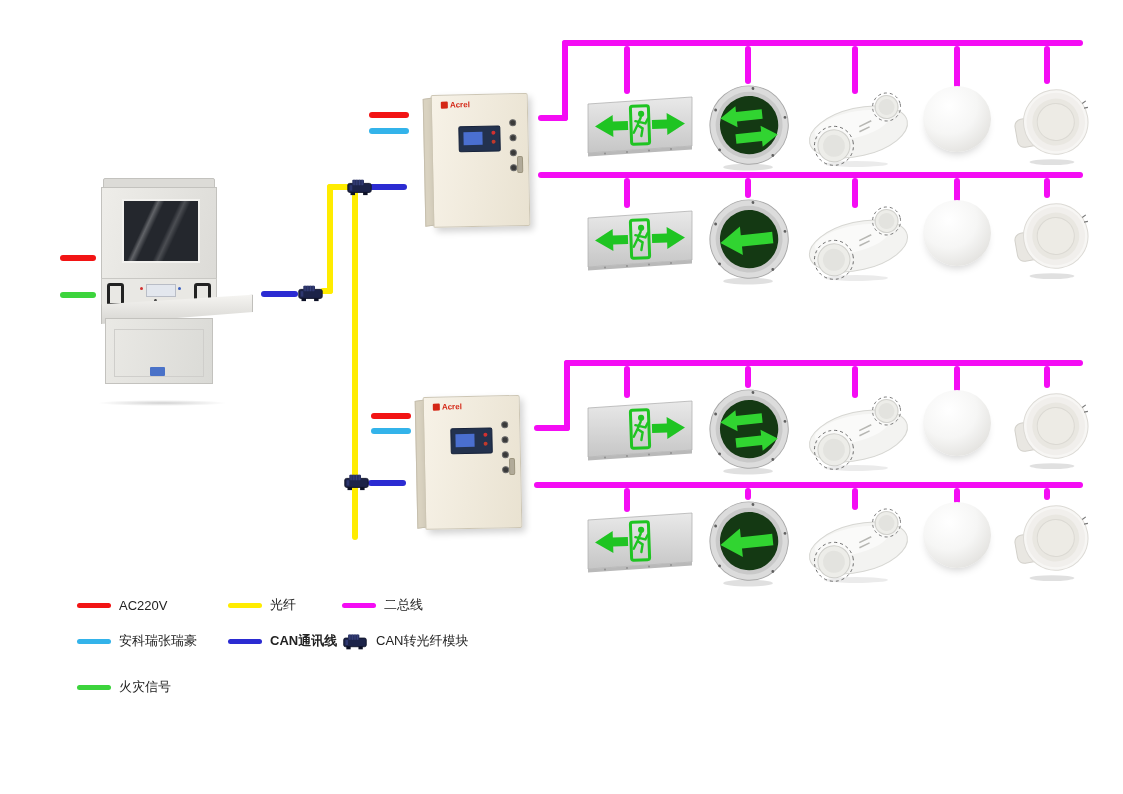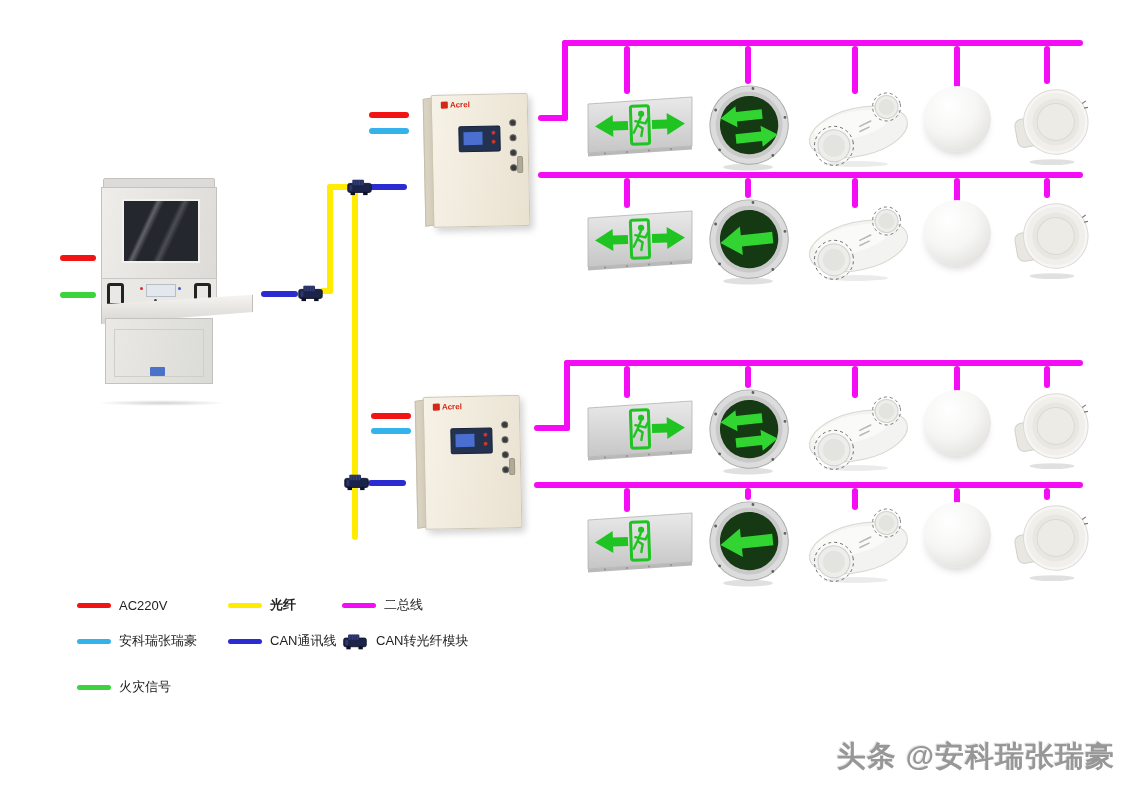--- a/index.html
+++ b/index.html
@@ -116,21 +116,20 @@
       <div class="ind-col">
         <div class="ind-dot"></div>
         <div class="ind-dot"></div>
         <div class="ind-dot"></div>
         <div class="ind-dot"></div>
       </div>
       <div class="box-handle"></div>
     </div>
   </div>
 
-  <div class="watermark">头条 @安科瑞张瑞豪</div>
 <div class="wire" style="left: 60px; top: 255px; width: 36px; height: 6px; z-index: 1; background: var(--c-ac220v);"></div>
     <div class="wire" style="left: 369px; top: 112px; width: 40px; height: 6px; z-index: 1; background: var(--c-ac220v);"></div>
     <div class="wire" style="left: 371px; top: 413px; width: 40px; height: 6px; z-index: 1; background: var(--c-ac220v);"></div>
     <div class="wire" style="left: 369px; top: 128px; width: 40px; height: 6px; z-index: 1; background: var(--c-daily_lighting);"></div>
     <div class="wire" style="left: 371px; top: 428px; width: 40px; height: 6px; z-index: 1; background: var(--c-daily_lighting);"></div>
     <div class="wire" style="left: 60px; top: 292px; width: 36px; height: 6px; z-index: 1; background: var(--c-fire);"></div>
     <div class="wire" style="left: 261px; top: 291px; width: 37px; height: 6px; z-index: 1; background: var(--c-can);"></div>
     <div class="wire" style="left: 369px; top: 184px; width: 38px; height: 6px; z-index: 1; background: var(--c-can);"></div>
     <div class="wire" style="left: 368px; top: 480px; width: 38px; height: 6px; z-index: 1; background: var(--c-can);"></div>
     <div class="wire" style="left: 327px; top: 184px; width: 24px; height: 6px; z-index: 1; background: var(--c-fiber);"></div>
@@ -492,33 +491,33 @@
      <circle cx="46" cy="42" r="24" fill="#e9e7e1"></circle>
      <circle cx="46" cy="42" r="19" fill="#edebe5" stroke="#dbd9d3"></circle>
      <path d="M76 28 l4 -2 M77 33 l4 0" stroke="#777" stroke-width="1.2"></path>
    </g>
       </svg>
     </div>
     <div class="legend-item" style="left: 77px; top: 596px; z-index: 4;">
       <span class="legend-swatch" style="background: var(--c-ac220v);"></span>
       <span class="legend-label">AC220V</span>
     </div>
-    <div class="legend-item" style="left: 228px; top: 596px; z-index: 4; font-weight: bold;">
+    <div class="legend-item" style="left: 228px; top: 596px; z-index: 4;">
       <span class="legend-swatch" style="background: var(--c-fiber);"></span>
       <span class="legend-label">光纤</span>
     </div>
     <div class="legend-item" style="left: 342px; top: 596px; z-index: 4;">
       <span class="legend-swatch" style="background: var(--c-two_bus);"></span>
       <span class="legend-label">二总线</span>
     </div>
     <div class="legend-item" style="left: 77px; top: 632px; z-index: 4;">
       <span class="legend-swatch" style="background: var(--c-daily_lighting);"></span>
       <span class="legend-label">安科瑞张瑞豪</span>
     </div>
-    <div class="legend-item" style="left: 228px; top: 632px; z-index: 4;">
+    <div class="legend-item" style="left: 228px; top: 632px; z-index: 4; font-weight: bold;">
       <span class="legend-swatch" style="background: var(--c-can);"></span>
       <span class="legend-label">CAN通讯线</span>
     </div>
     <div class="legend-item" style="left: 342px; top: 632px; z-index: 4;">
       <span class="legend-module"><svg viewBox="0 0 30 22" xmlns="http://www.w3.org/2000/svg">
    <rect x="5" y="16" width="5" height="4" fill="#0d1126"></rect>
    <rect x="19" y="16" width="5" height="4" fill="#0d1126"></rect>
    <rect x="2" y="7" width="26" height="10" rx="2" fill="#1c2348" stroke="#0d1126"></rect>
    <rect x="7" y="3" width="13" height="6" rx="1" fill="#283061"></rect>
    <path d="M9 3v6M12 3v6M15 3v6M18 3v6" stroke="#39437e" stroke-width="1"></path>

